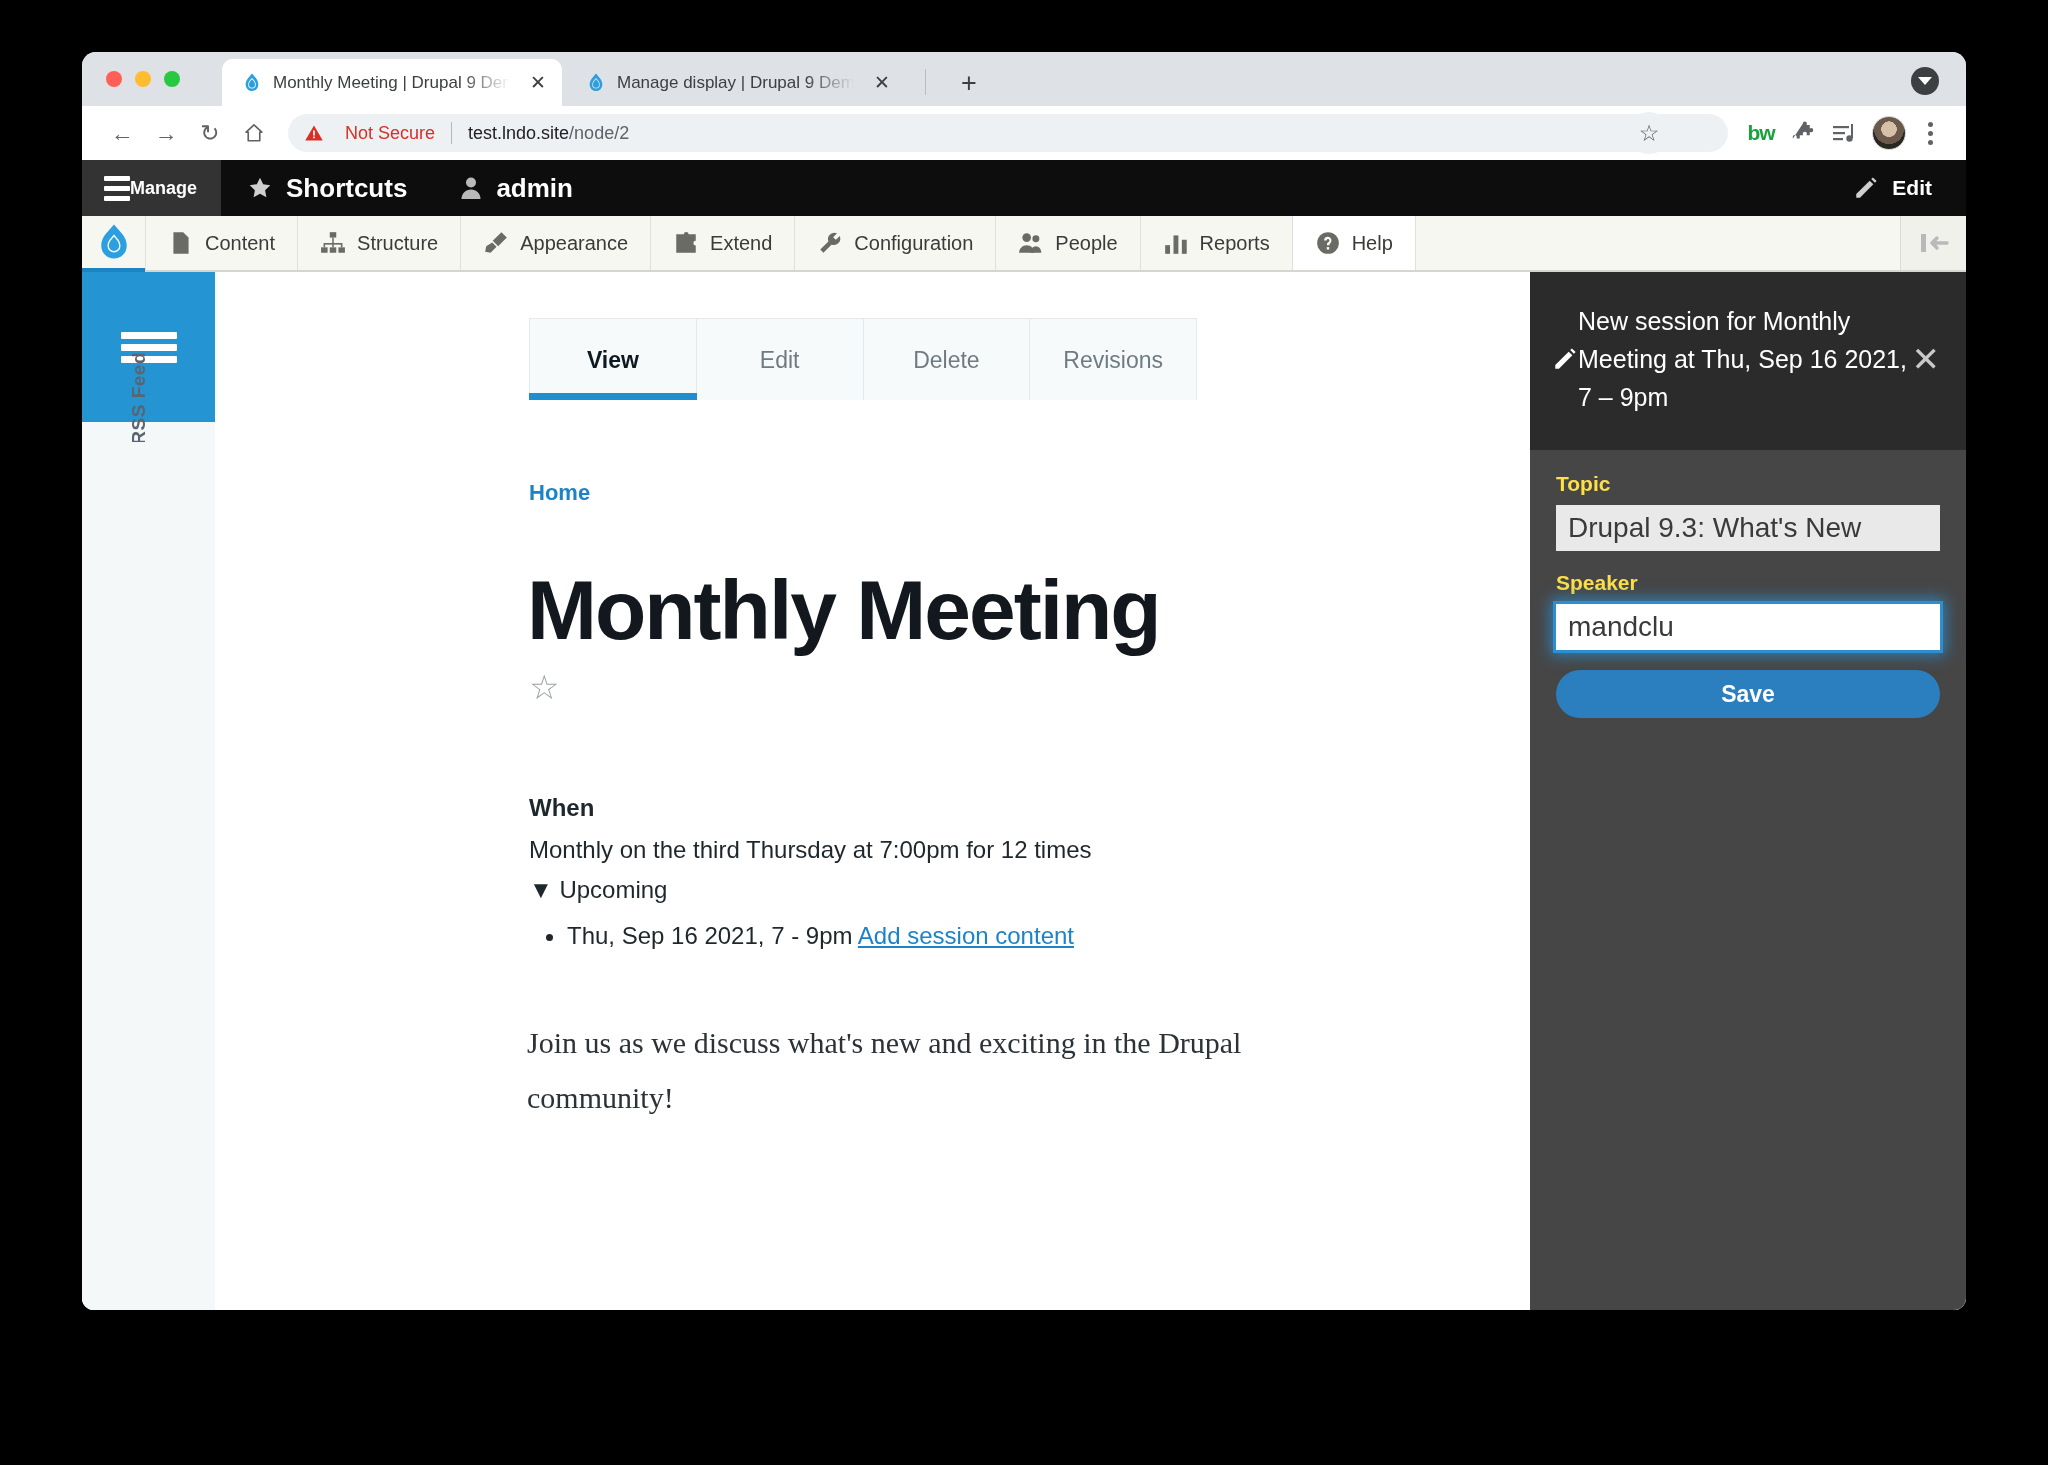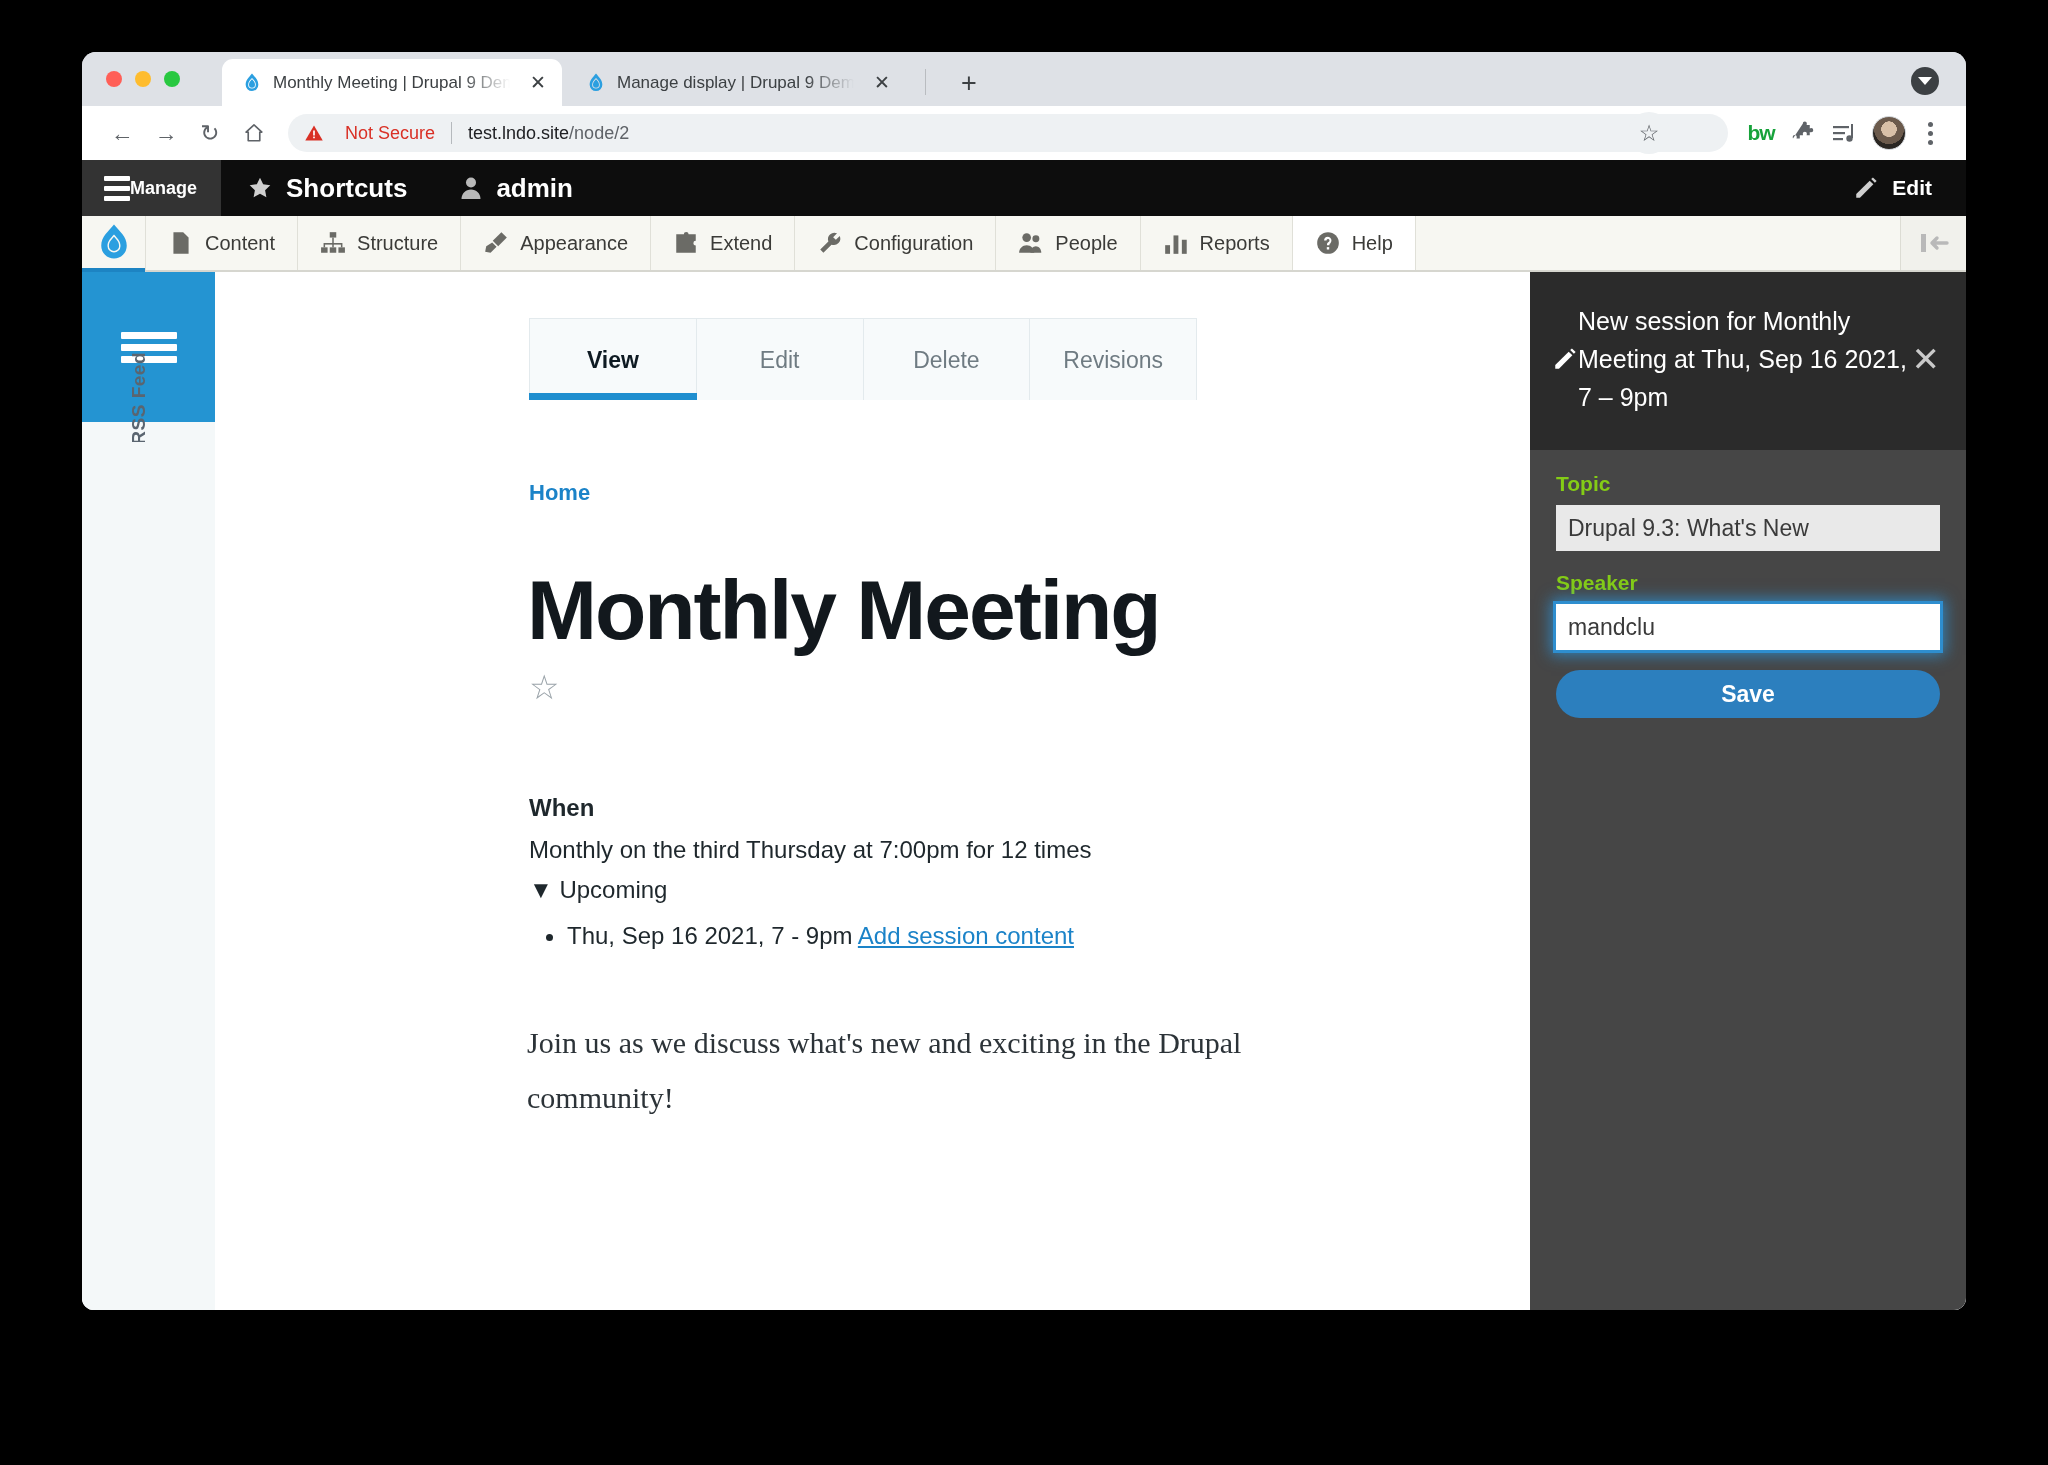--- a/index.html
+++ b/index.html
@@ -334,29 +334,29 @@
     color: #fff; font-size: 25px; line-height: 1.52;
     font-weight: normal;
   }
   #tray-close {
     flex: 0 0 auto;
     color: #c9c9c9; font-size: 34px; line-height: 1;
     cursor: pointer; padding: 0 4px;
   }
   #tray-body { padding: 22px 26px 0 26px; }
   .tray-label {
-    color: #84cc16; font-size: 21px; font-weight: bold;
+    color: #fde047; font-size: 21px; font-weight: bold;
     margin-bottom: 9px;
   }
   .tray-input {
     width: 100%; height: 46px;
     border: none; outline: none;
     padding: 0 12px;
     font-family: "Liberation Sans", sans-serif;
-    font-size: 23px;
+    font-size: 28px;
     color: #3a3a3a;
     margin-bottom: 20px;
   }
   .tray-input.unfocused { background: #e9e9e9; }
   .tray-input.focused {
     background: #fff;
     box-shadow: 0 0 0 3px #2e8ecf, 0 0 14px 5px rgba(46,142,207,0.85);
   }
   #tray-save {
     width: 100%; height: 48px;

